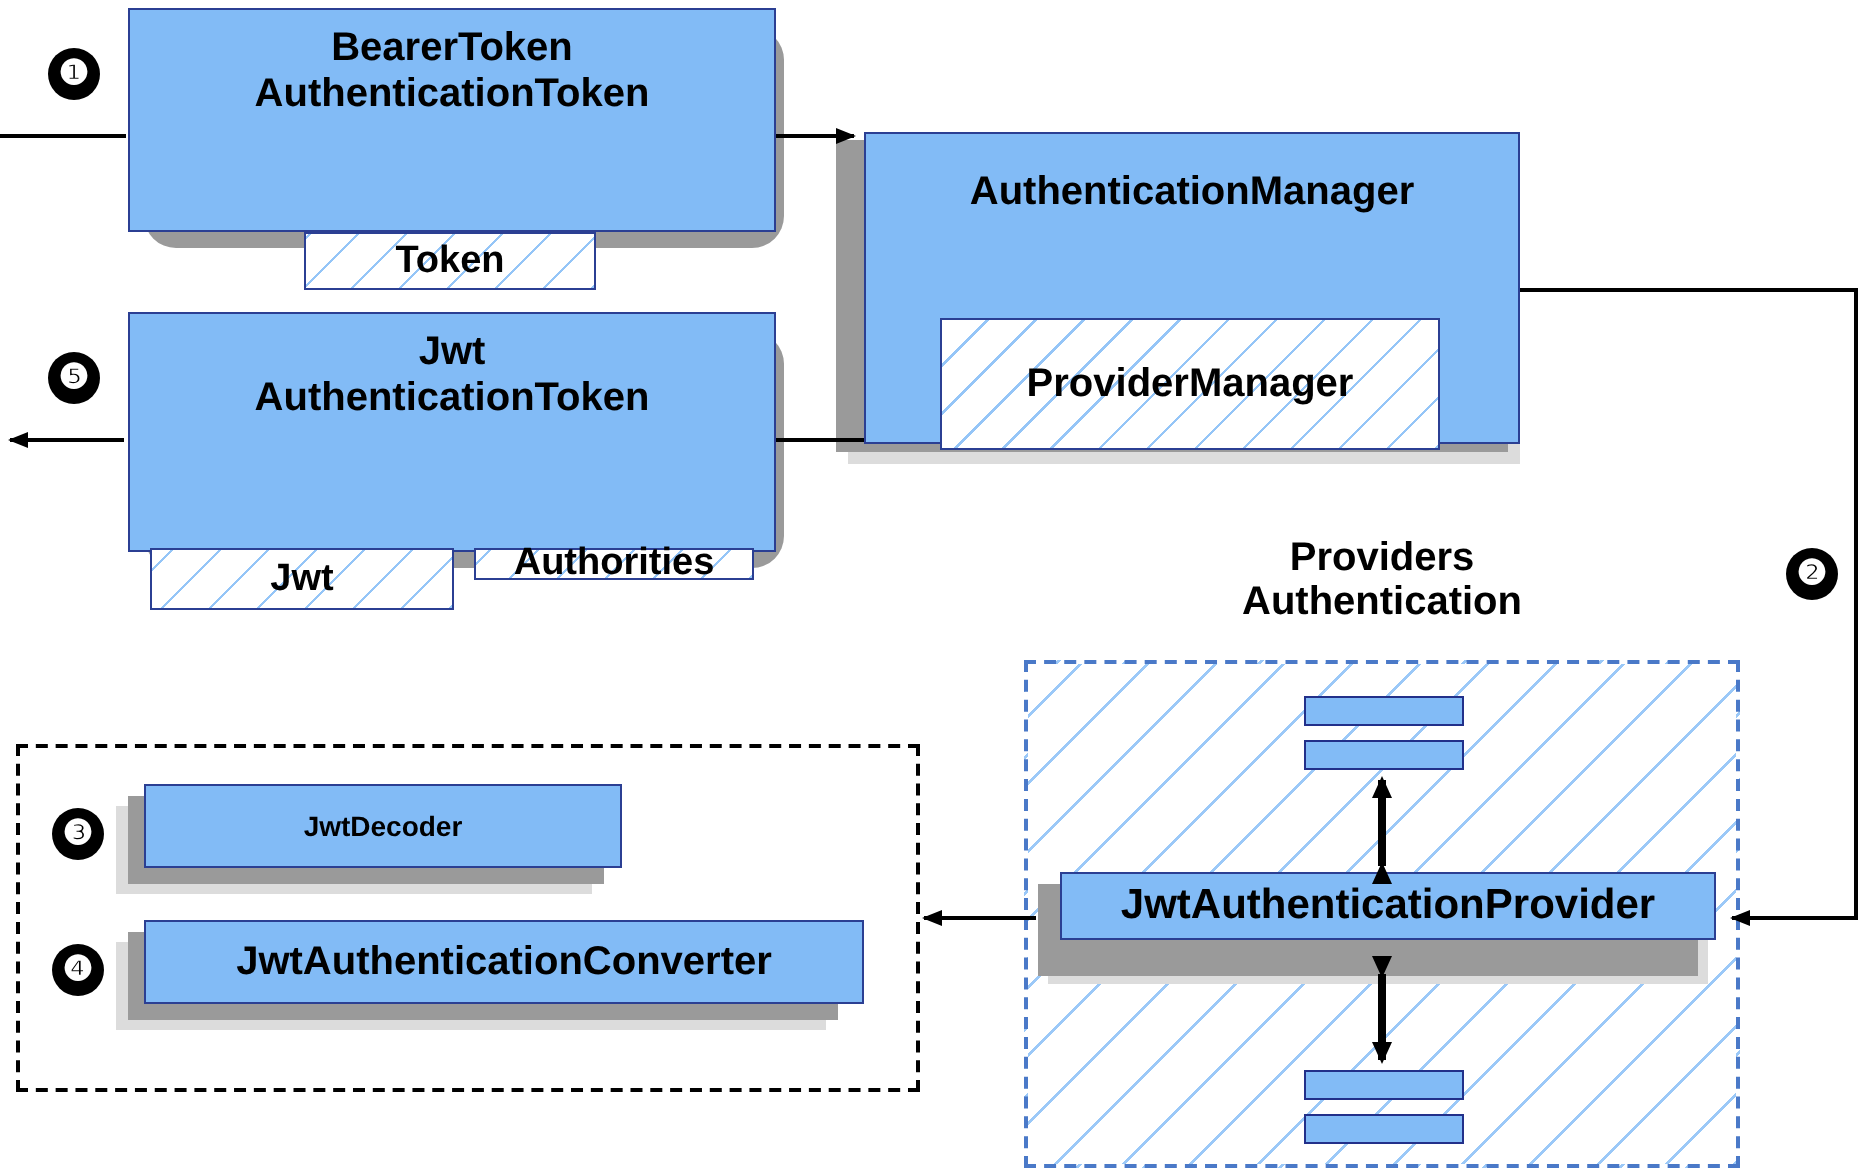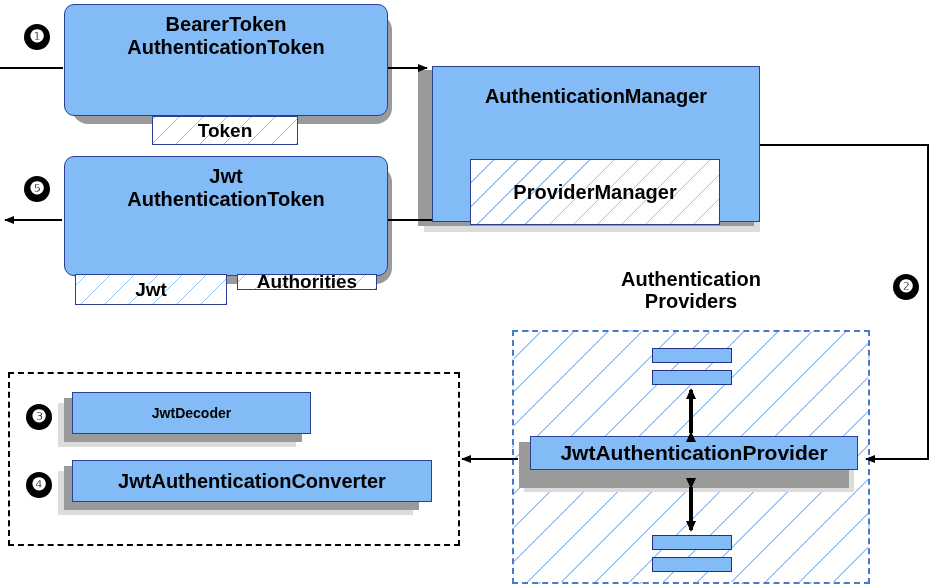--- a/index.html
+++ b/index.html
@@ -24,21 +24,21 @@
     border: 1.5px solid #2b3f93;
     color: #000000;
     font-weight: bold;
     display: flex;
     align-items: center;
     justify-content: center;
     text-align: center;
     z-index: 5;
   }
   .rounded {
-    border-radius: 10px;
+    border-radius: 0;
   }
   
   .shadow {
     position: absolute;
     background: #9a9a9a;
     z-index: 2;
   }
   .shadow.light {
     background: #dcdcdc;
     z-index: 1;
@@ -187,22 +187,22 @@
   <div class="hatch-box" style="left:237px; top:238px; width:140px; height:16px; font-size:19px;">Authorities</div>
 
   <div class="shadow light" style="left:424px; top:76px; width:336px; height:156px;"></div>
   <div class="shadow" style="left:418px; top:70px; width:336px; height:156px;"></div>
   <div class="node" style="left:432px; top:66px; width:328px; height:156px; flex-direction:column; justify-content:flex-start; padding-top:18px; font-size:20px;">
     <div>AuthenticationManager</div>
   </div>
   <div class="hatch-box" style="left:470px; top:123px; width:250px; height:66px; font-size:20px;">ProviderManager</div>
 
   <div class="plain-label" style="left:566px; top:268px; width:250px; font-size:20px;">
+    <div>Providers</div>
     <div>Authentication</div>
-    <div>Providers</div>
   </div>
 
   <div class="group-dashed-blue" style="left:512px; top:330px; width:358px; height:254px;"></div>
 
   <div class="bar" style="left:652px; top:348px; width:80px; height:15px;"></div>
   <div class="bar" style="left:652px; top:370px; width:80px; height:15px;"></div>
 
   <div class="bar" style="left:652px; top:535px; width:80px; height:15px;"></div>
   <div class="bar" style="left:652px; top:557px; width:80px; height:15px;"></div>
 

